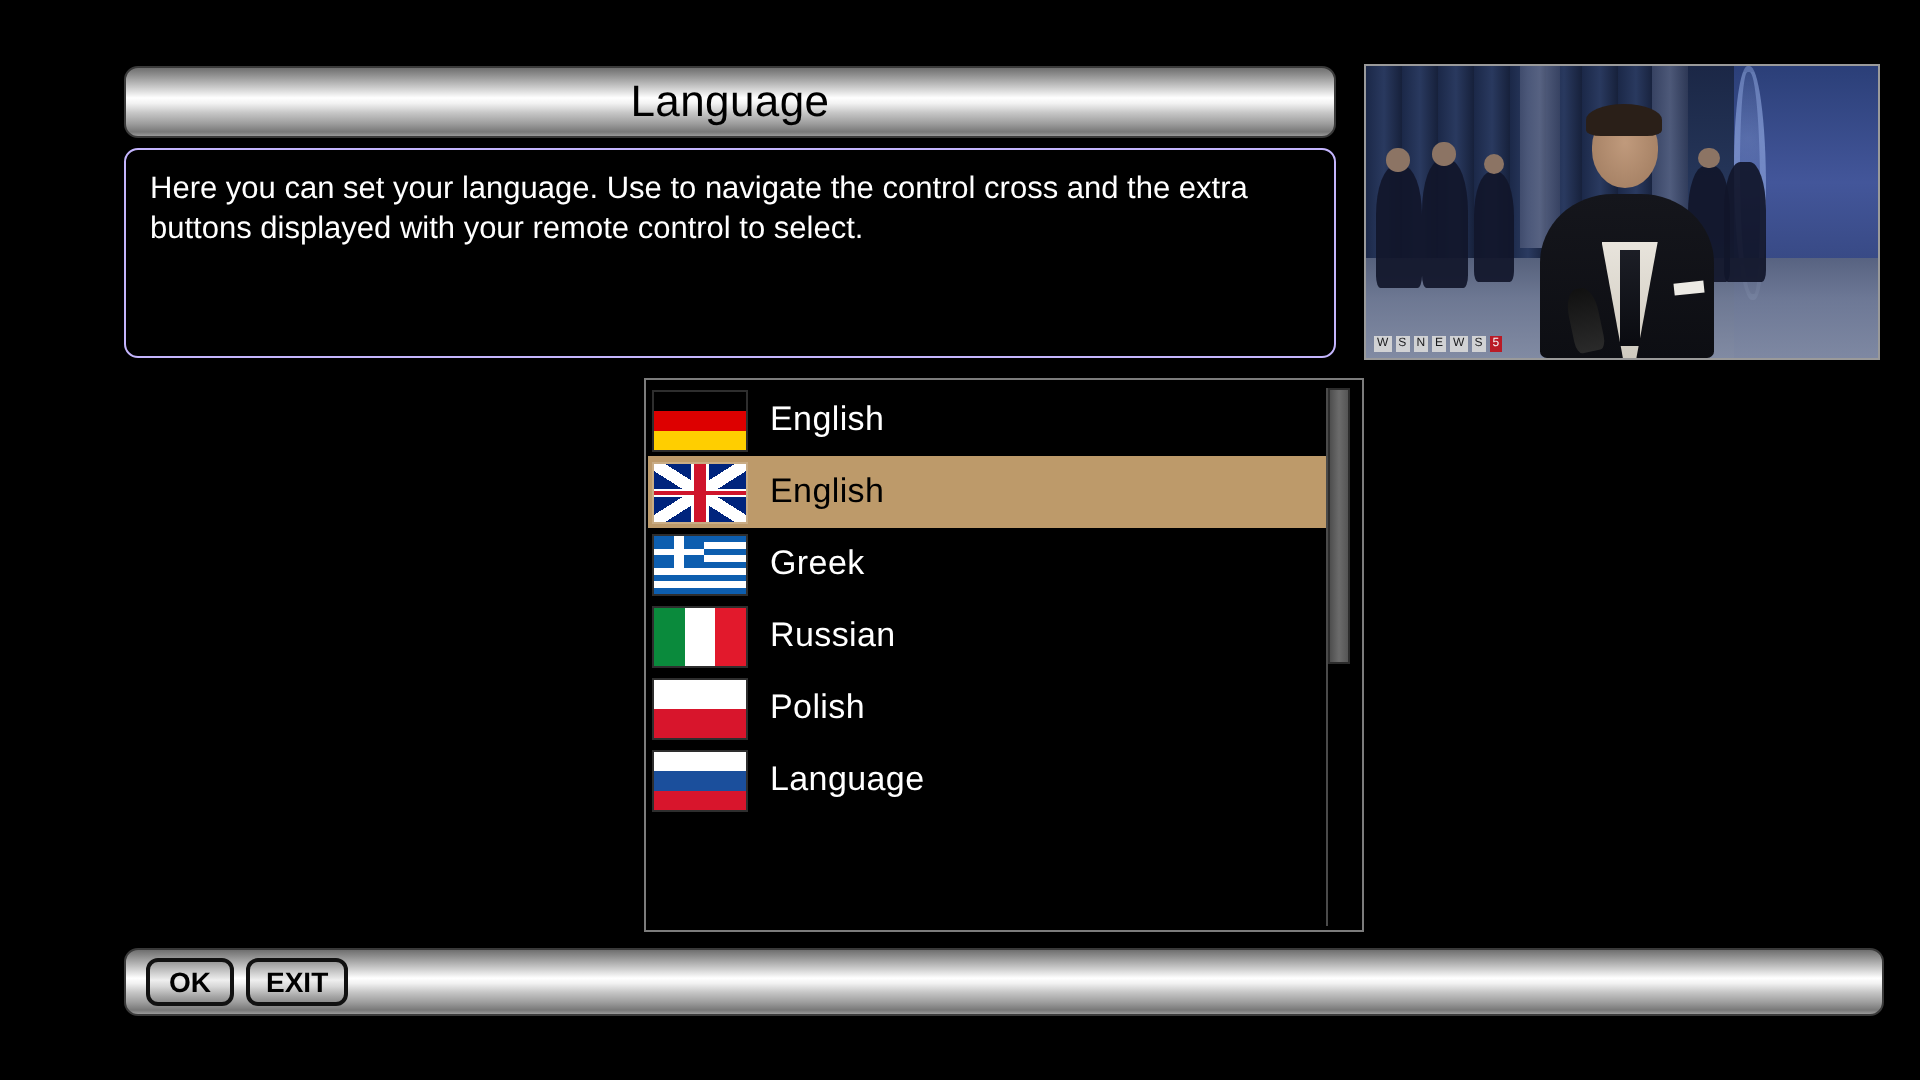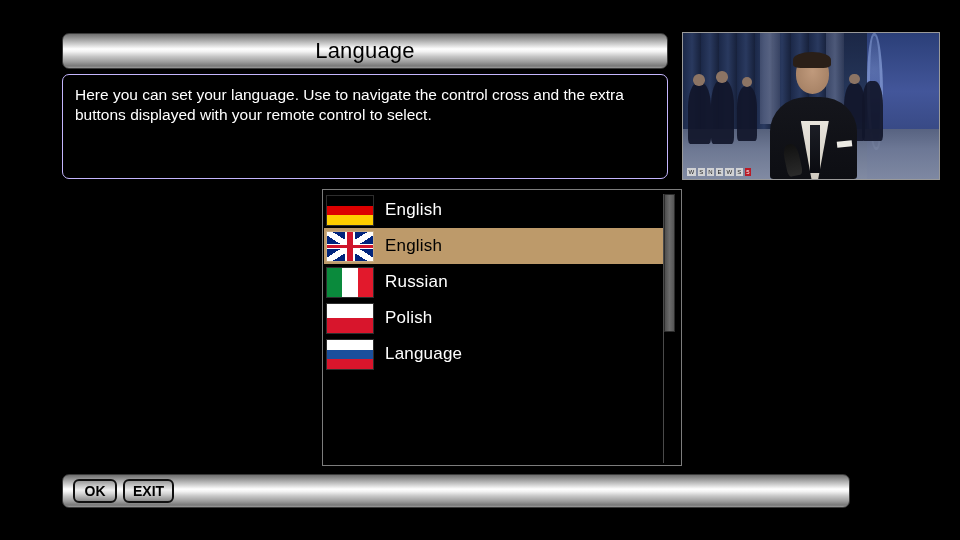--- a/index.html
+++ b/index.html
@@ -227,21 +227,21 @@
   #scroll-thumb {
     position:absolute; left:0; top:0;
     width:11px; height:138px;
     background:linear-gradient(to right,#4e4e4e,#6b6b6b,#555);
     border:1px solid #2c2c2c;
   }
 
   
   #bottom-bar {
     position:absolute; left:40px; top:474px;
-    width:788px; height:34px;
+    width:880px; height:34px;
     border-radius:7px;
     background:linear-gradient(to bottom,
       #6f6f6f 0%, #8e8e8e 10%, #c9c9c9 28%,
       #ffffff 44%, #f2f2f2 52%, #c6c6c6 66%,
       #9d9d9d 82%, #787878 94%, #9a9a9a 100%);
     border:1px solid #3a3a3a;
     display:flex; align-items:center;
     padding-left:10px; gap:6px;
   }
   .softkey {
@@ -318,20 +318,24 @@
       </div>
 
       <div class="lang-row selected">
         <span class="flag f-gb">
           <span class="f-gb-diag"></span>
         </span>
         <span class="lang-label">English</span>
       </div>
 
 
+      <div class="lang-row">
+        <span class="flag f-gr"></span>
+        <span class="lang-label">Greek</span>
+      </div>
 
       <div class="lang-row">
         <span class="flag f-it"></span>
         <span class="lang-label">Russian</span>
       </div>
 
       <div class="lang-row">
         <span class="flag f-pl"></span>
         <span class="lang-label">Polish</span>
       </div>

